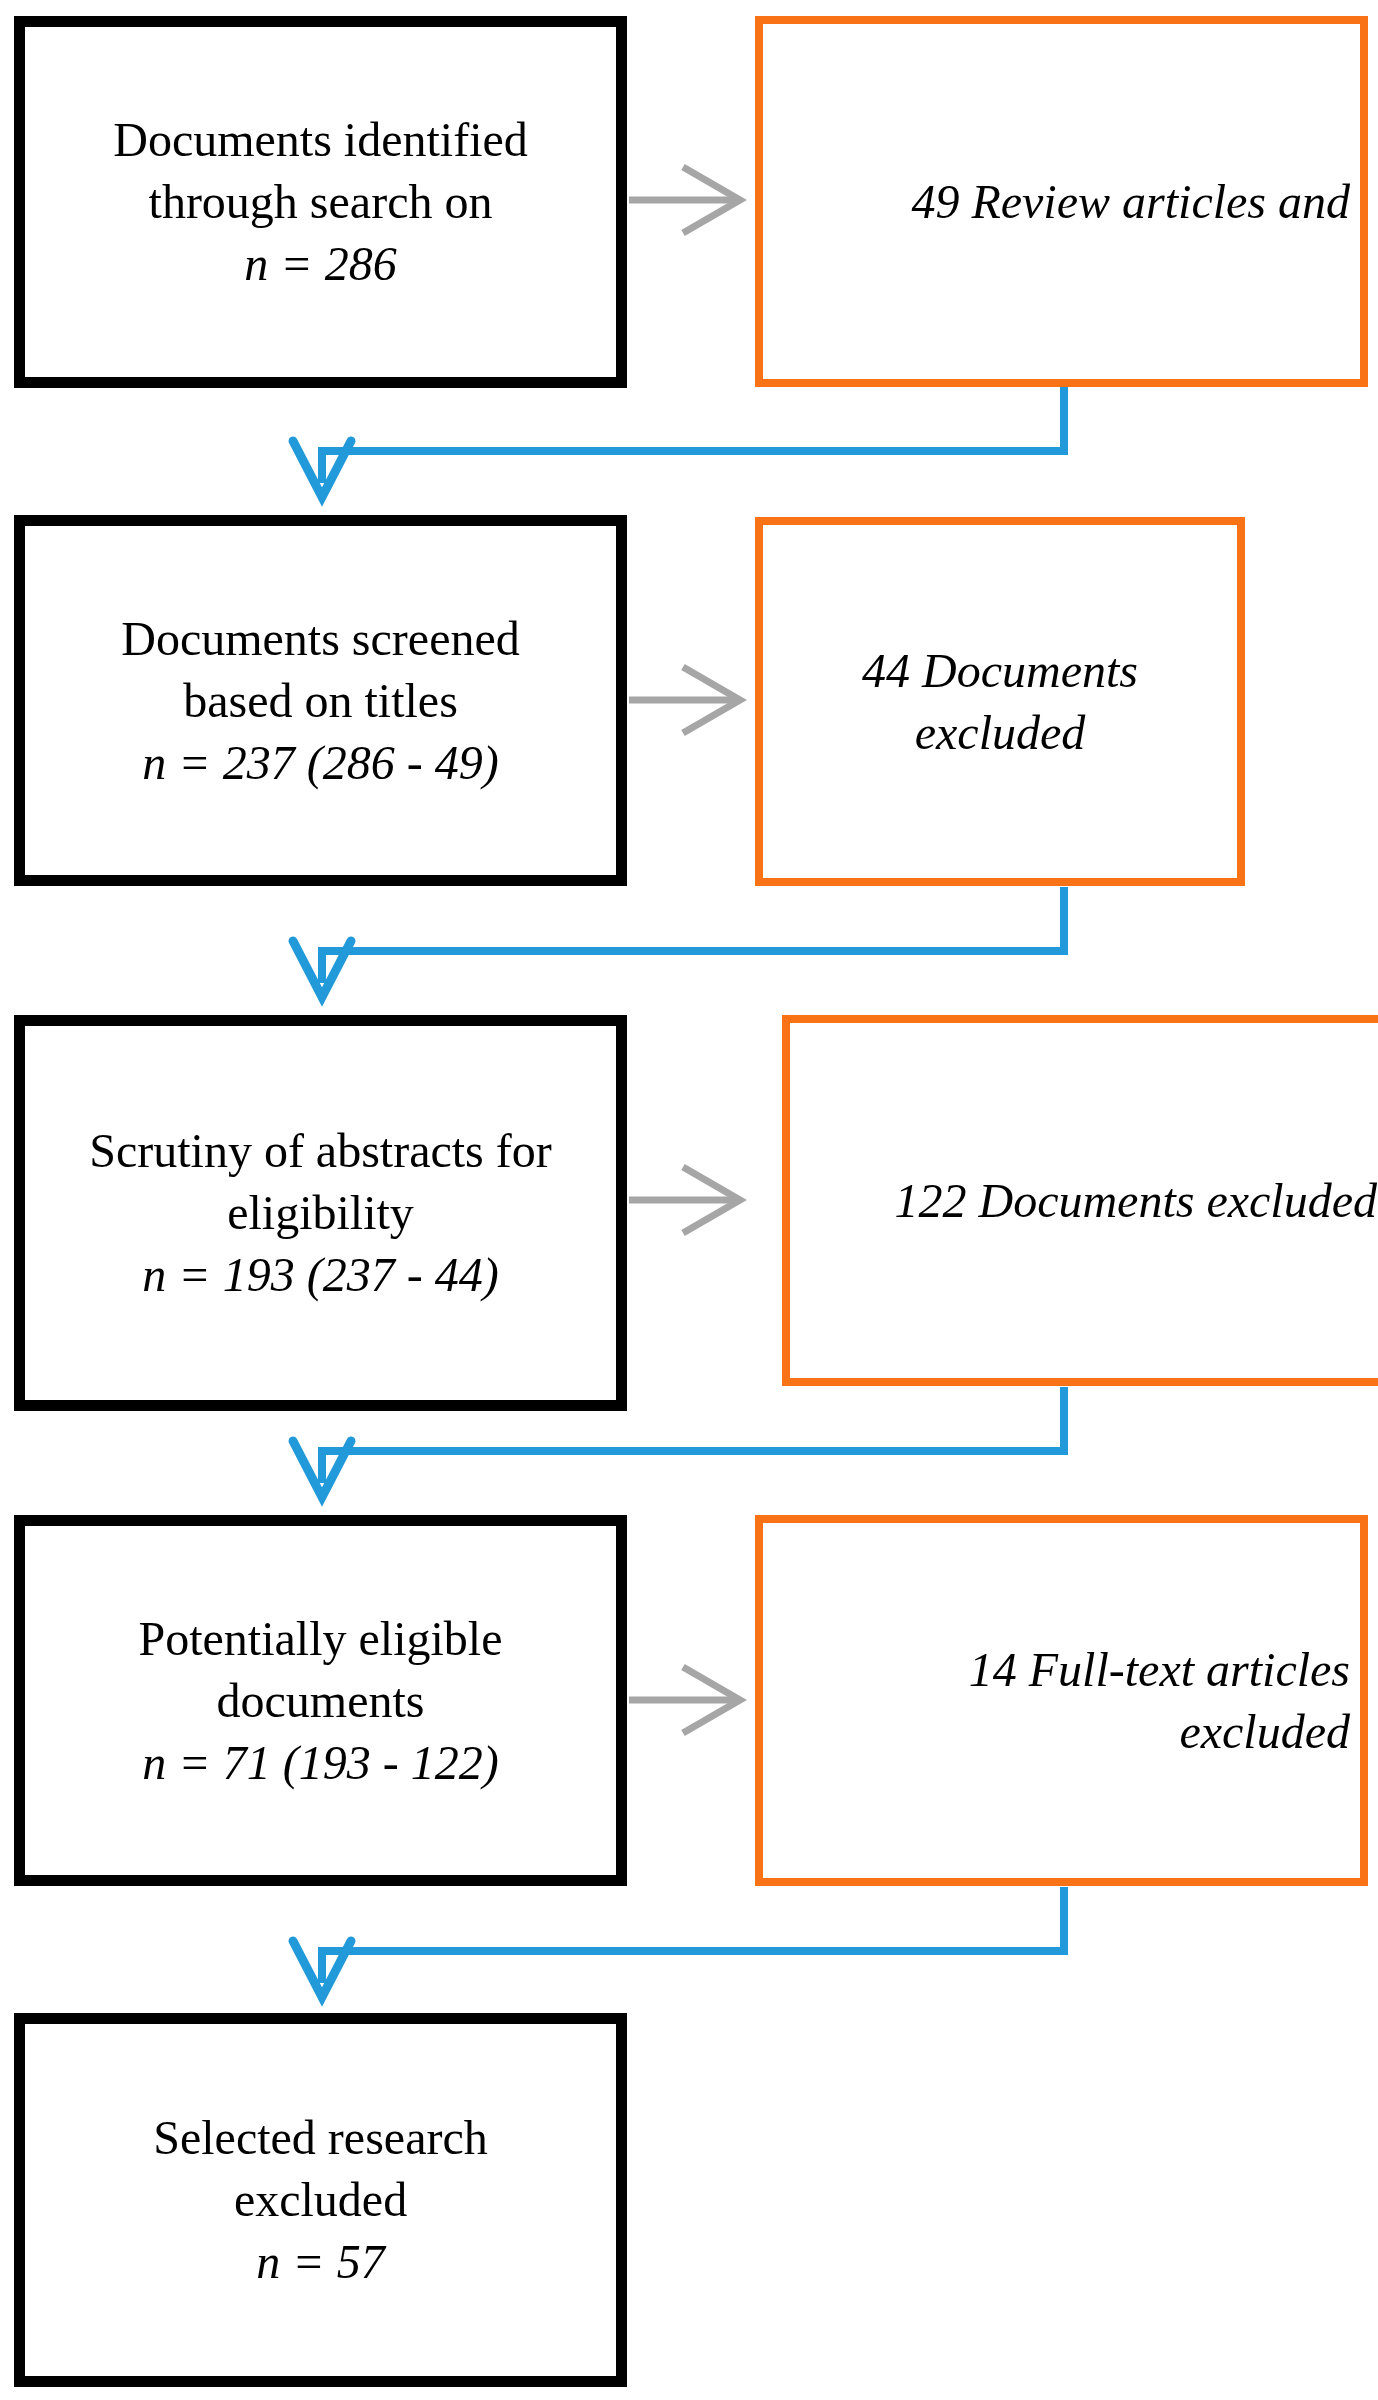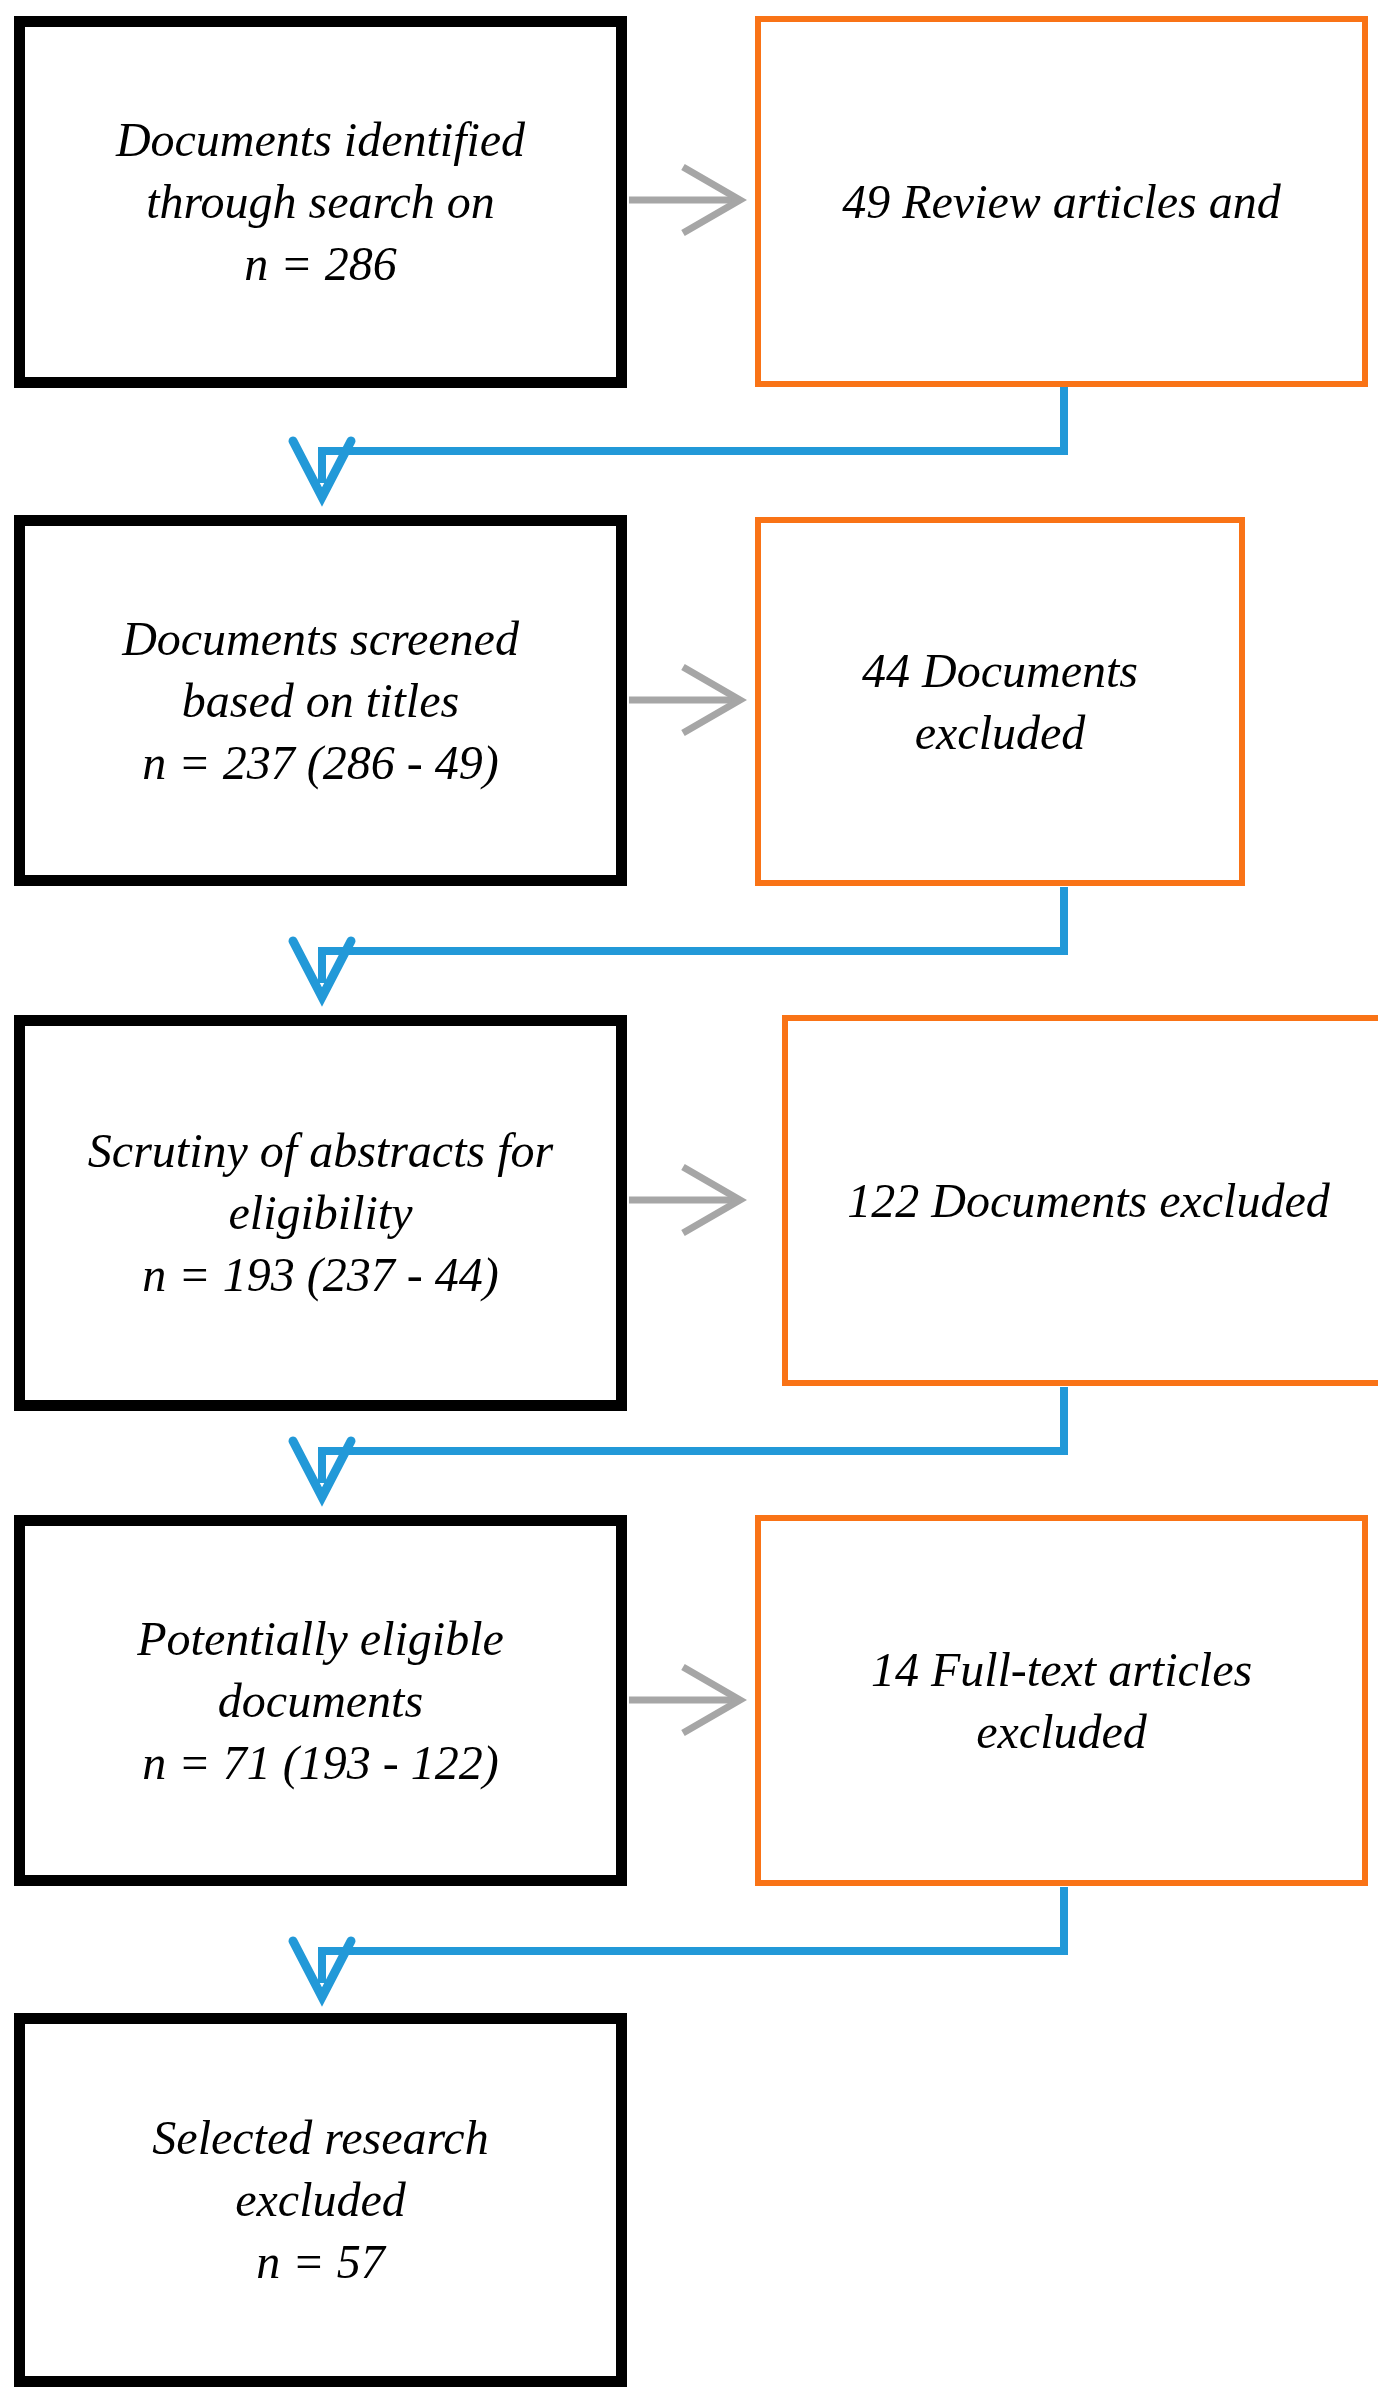--- a/index.html
+++ b/index.html
@@ -24,23 +24,23 @@
     display: flex;
     flex-direction: column;
     align-items: center;
     justify-content: center;
     text-align: center;
     font-size: 48px;
     line-height: 62px;
     padding: 0 10px;
   }
   .step-box  { border: 11px solid #000000; }
-  .excl-box  { border: 6px solid #f97316; font-style: italic; }
+  .excl-box  { border: 8px solid #f97316; font-style: italic; align-items: flex-end; }
   .count-line { font-style: italic; }
-  .line { display: block; font-style: italic; }
+  .line { display: block; }
 
   
   .step-1 { left: 14px; top: 16px;   width: 613px; height: 372px; }
   .step-2 { left: 14px; top: 515px;  width: 613px; height: 371px; }
   .step-3 { left: 14px; top: 1015px; width: 613px; height: 396px; }
   .step-4 { left: 14px; top: 1515px; width: 613px; height: 371px; }
   .step-5 { left: 14px; top: 2013px; width: 613px; height: 374px; }
 
   
   .excl-1 { left: 755px; top: 16px;   width: 613px; height: 371px; }

